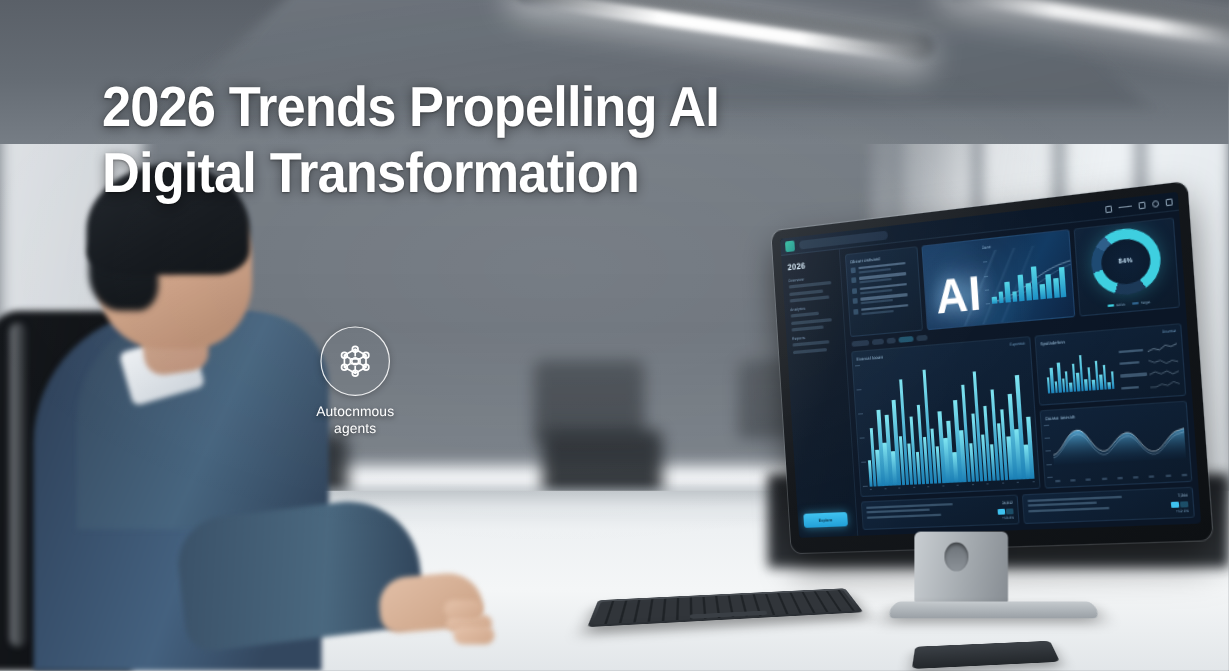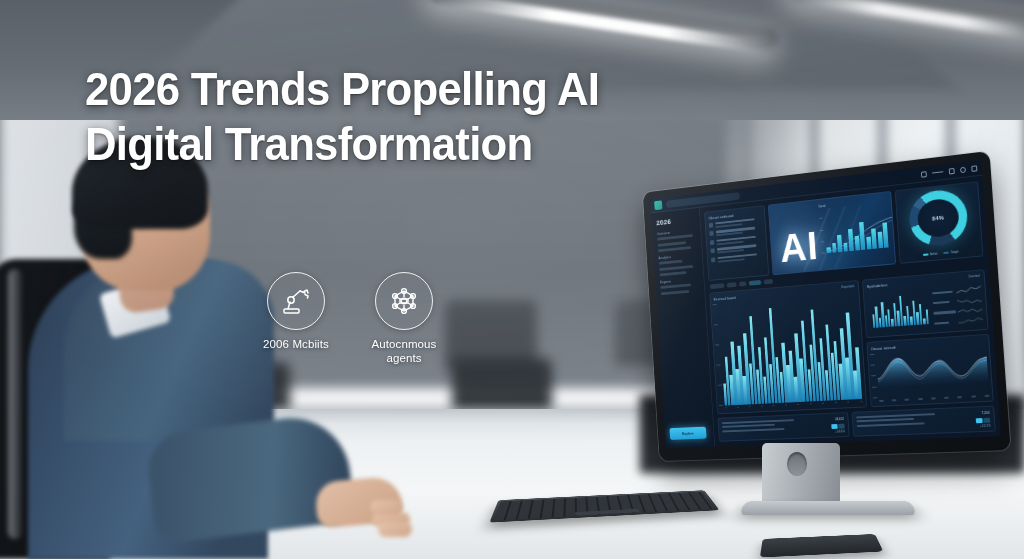--- a/index.html
+++ b/index.html
@@ -843,34 +843,20 @@
 
   <div class="haze"></div>
 
   <div class="headline">
     <span>2026 Trends Propelling AI</span>
     <span>Digital Transformation</span>
   </div>
 
   <div class="badges">
 
-    <div class="badge">
-      <div class="badge-circle">
-        <svg width="34" height="34" viewBox="0 0 34 34" fill="none" stroke="#ffffff" stroke-width="1.5" stroke-linecap="round" stroke-linejoin="round">
-          <rect x="5" y="25" width="15" height="4" rx="1"></rect>
-          <path d="M9 25 L11 18"></path>
-          <circle cx="12" cy="16" r="3.2"></circle>
-          <path d="M13.5 13.5 L21 7"></path>
-          <path d="M21 7 L26 9"></path>
-          <path d="M25 7.5 L28 6 L29 9"></path>
-          <path d="M26 10.5 L29 12 L28.5 14"></path>
-        </svg>
-      </div>
-      <div class="badge-label">2006 Mcbiits</div>
-    </div>
 
     <div class="badge">
       <div class="badge-circle">
         <svg width="34" height="34" viewBox="0 0 34 34" fill="none" stroke="#ffffff" stroke-width="1.4">
           <path d="M17 7 L8 12 L8 22 L17 27 L26 22 L26 12 Z"></path>
           <path d="M17 7 L17 13 M8 12 L13 15 M26 12 L21 15 M8 22 L13 19 M26 22 L21 19 M17 27 L17 21"></path>
           <path d="M13 15 L21 15 M13 19 L21 19 M13 15 L13 19 M21 15 L21 19"></path>
           <circle cx="17" cy="7" r="2.4" fill="none"></circle>
           <circle cx="8" cy="12" r="2.4" fill="none"></circle>
           <circle cx="26" cy="12" r="2.4" fill="none"></circle>

